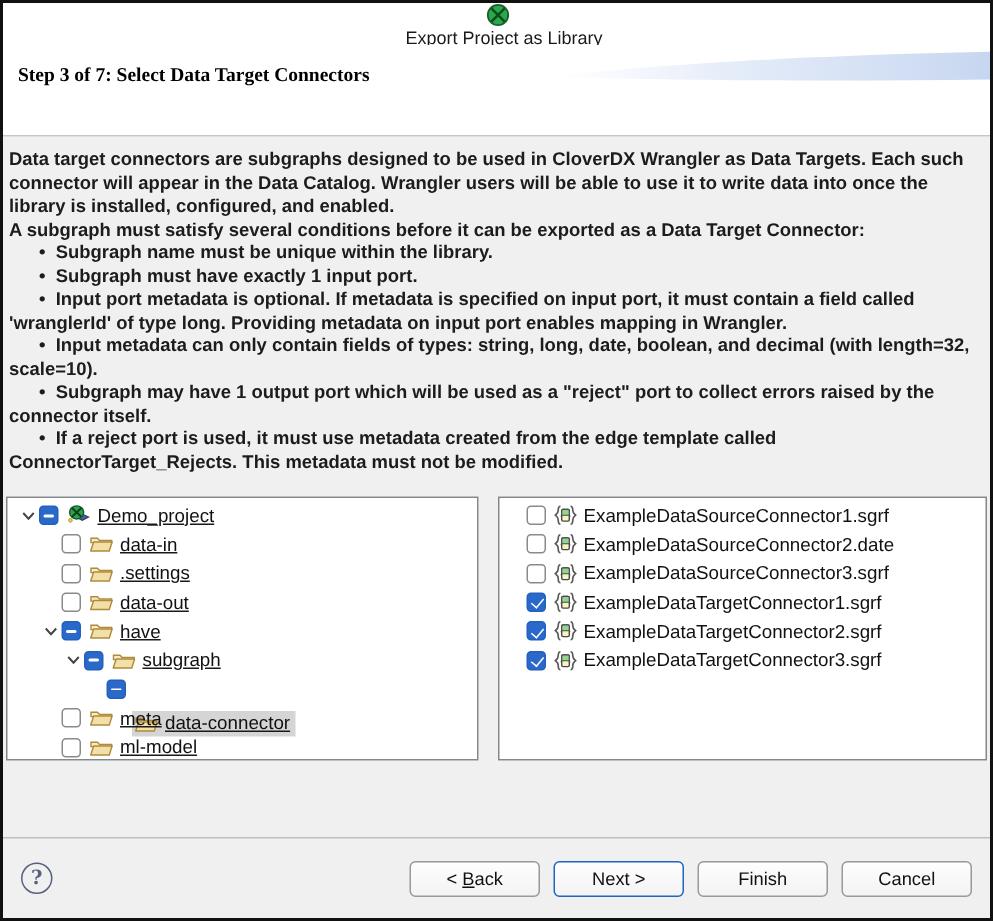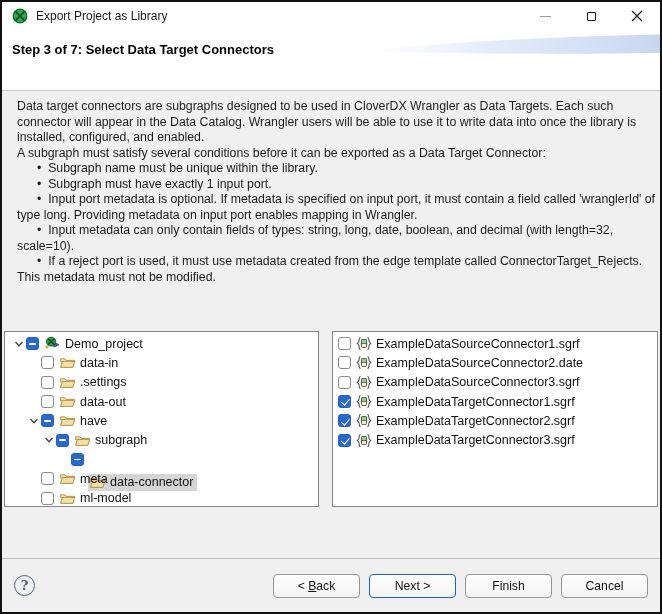--- a/index.html
+++ b/index.html
@@ -3,43 +3,43 @@
 <meta charset="utf-8">
 <style>
   html,body{margin:0;padding:0;background:#e8e8e8;}
   *{box-sizing:border-box;}
   .window{
     width:662px;height:614px;position:relative;margin:0;
     border:2px solid #111;background:#f0f0f0;
     font-family:"Liberation Sans",sans-serif;color:#1a1a1a;overflow:hidden;
   }
   
-  .titlebar{height:28px;background:#fff;display:flex;align-items:center;padding-left:10px;}
+  .titlebar{height:28px;background:#fff;display:flex;align-items:center;padding-left:10px;flex-direction:column;}
   .app-icon{width:16px;height:16px;margin-right:8px;flex:none;display:flex;}
   .win-title{font-size:12px;}
   .controls{margin-left:auto;display:flex;height:100%;}
   .ctrl{width:46px;display:flex;align-items:center;justify-content:center;}
   .glyph-min{width:11px;height:1px;background:#9c9c9c;}
   .glyph-max{width:9px;height:9px;border:1px solid #1b1b1b;border-radius:1px;}
   .glyph-close{width:12px;height:12px;display:block;}
   
   .banner{height:61px;background:#fff;border-bottom:1px solid #c3c7cc;position:relative;}
-  .banner-title{position:absolute;left:10px;top:12px;font-size:13px;font-weight:bold;color:#000;}
+  .banner-title{position:absolute;left:10px;top:12px;font-size:13px;font-weight:bold;color:#000;font-family:Liberation Serif, serif;}
   .swoosh{position:absolute;right:0;top:3px;width:292px;height:22px;}
   
-  .content{position:absolute;left:0;top:90px;right:0;bottom:54px;padding:7px 10px 0 15px;}
+  .content{position:absolute;left:0;top:90px;right:0;bottom:54px;padding:7px 10px 0 4px;font-weight:bold;}
   .body-text{font-size:12.3px;line-height:15.5px;color:#1c1c1c;width:644px;}
   .cond-heading{}
   .bullet{text-indent:20px;}
   
   .panel{position:absolute;top:329px;height:176px;background:#fff;border:1px solid #83878c;overflow:hidden;padding-top:2px;}
-  .tree-panel{left:2px;width:315px;}
+  .tree-panel{left:2px;width:315px;text-decoration:underline;}
   .list-panel{left:330px;width:326px;}
   .trow,.lrow{display:flex;align-items:center;height:19.3px;font-size:12.5px;color:#111;white-space:nowrap;}
-  .lrow{padding-left:5px;}
+  .lrow{padding-left:18px;}
   .ind{flex:none;display:block;height:1px;}
   .chslot{width:15px;flex:none;display:flex;align-items:center;justify-content:center;}
   .chev{width:10px;height:10px;stroke:#444;fill:none;stroke-width:1.3;}
   .cb{width:13px;height:13px;border-radius:3px;flex:none;position:relative;margin-right:4px;}
   .cb-unchecked{background:#fff;border:1px solid #8a8a8a;}
   .cb-partial{background:#2a69c9;border:1px solid #2361bd;}
   .cb-partial::after{content:'';position:absolute;left:2px;top:4.6px;width:7px;height:1.8px;background:#fff;border-radius:1px;}
   .cb-checked{background:#2a69c9;border:1px solid #2361bd;}
   .cb-checked::after{content:'';position:absolute;left:3.6px;top:1.4px;width:3.6px;height:6.6px;border:solid #fff;border-width:0 1.6px 1.6px 0;transform:rotate(40deg);}
   .rowbody{display:flex;align-items:center;padding:0 4px 0 1px;height:17px;}
@@ -122,20 +122,21 @@
   </div>
 
   <div class="content">
     <div class="body-text">Data target connectors are subgraphs designed to be used in CloverDX Wrangler as Data Targets. Each such connector will appear in the Data Catalog. Wrangler users will be able to use it to write data into once the library is installed, configured, and enabled.</div>
     <div class="body-text cond-heading">A subgraph must satisfy several conditions before it can be exported as a Data Target Connector:</div>
     <div class="body-text">
         <div class="bullet">•&nbsp;&nbsp;Subgraph name must be unique within the library.</div>
         <div class="bullet">•&nbsp;&nbsp;Subgraph must have exactly 1 input port.</div>
         <div class="bullet">•&nbsp;&nbsp;Input port metadata is optional. If metadata is specified on input port, it must contain a field called 'wranglerId' of type long. Providing metadata on input port enables mapping in Wrangler.</div>
         <div class="bullet">•&nbsp;&nbsp;Input metadata can only contain fields of types: string, long, date, boolean, and decimal (with length=32, scale=10).</div>
+        <div class="bullet">•&nbsp;&nbsp;Subgraph may have 1 output port which will be used as a "reject" port to collect errors raised by the connector itself.</div>
         <div class="bullet">•&nbsp;&nbsp;If a reject port is used, it must use metadata created from the edge template called ConnectorTarget_Rejects. This metadata must not be modified.</div>
       </div>
   </div>
 
   <div class="panel tree-panel">
       <div class="trow">
         <span class="ind" style="width: 6px;"></span>
         <span class="chslot">
           <svg class="chev" viewBox="0 0 10 10">
             <polyline points="1.5,3 5,6.8 8.5,3"></polyline>

